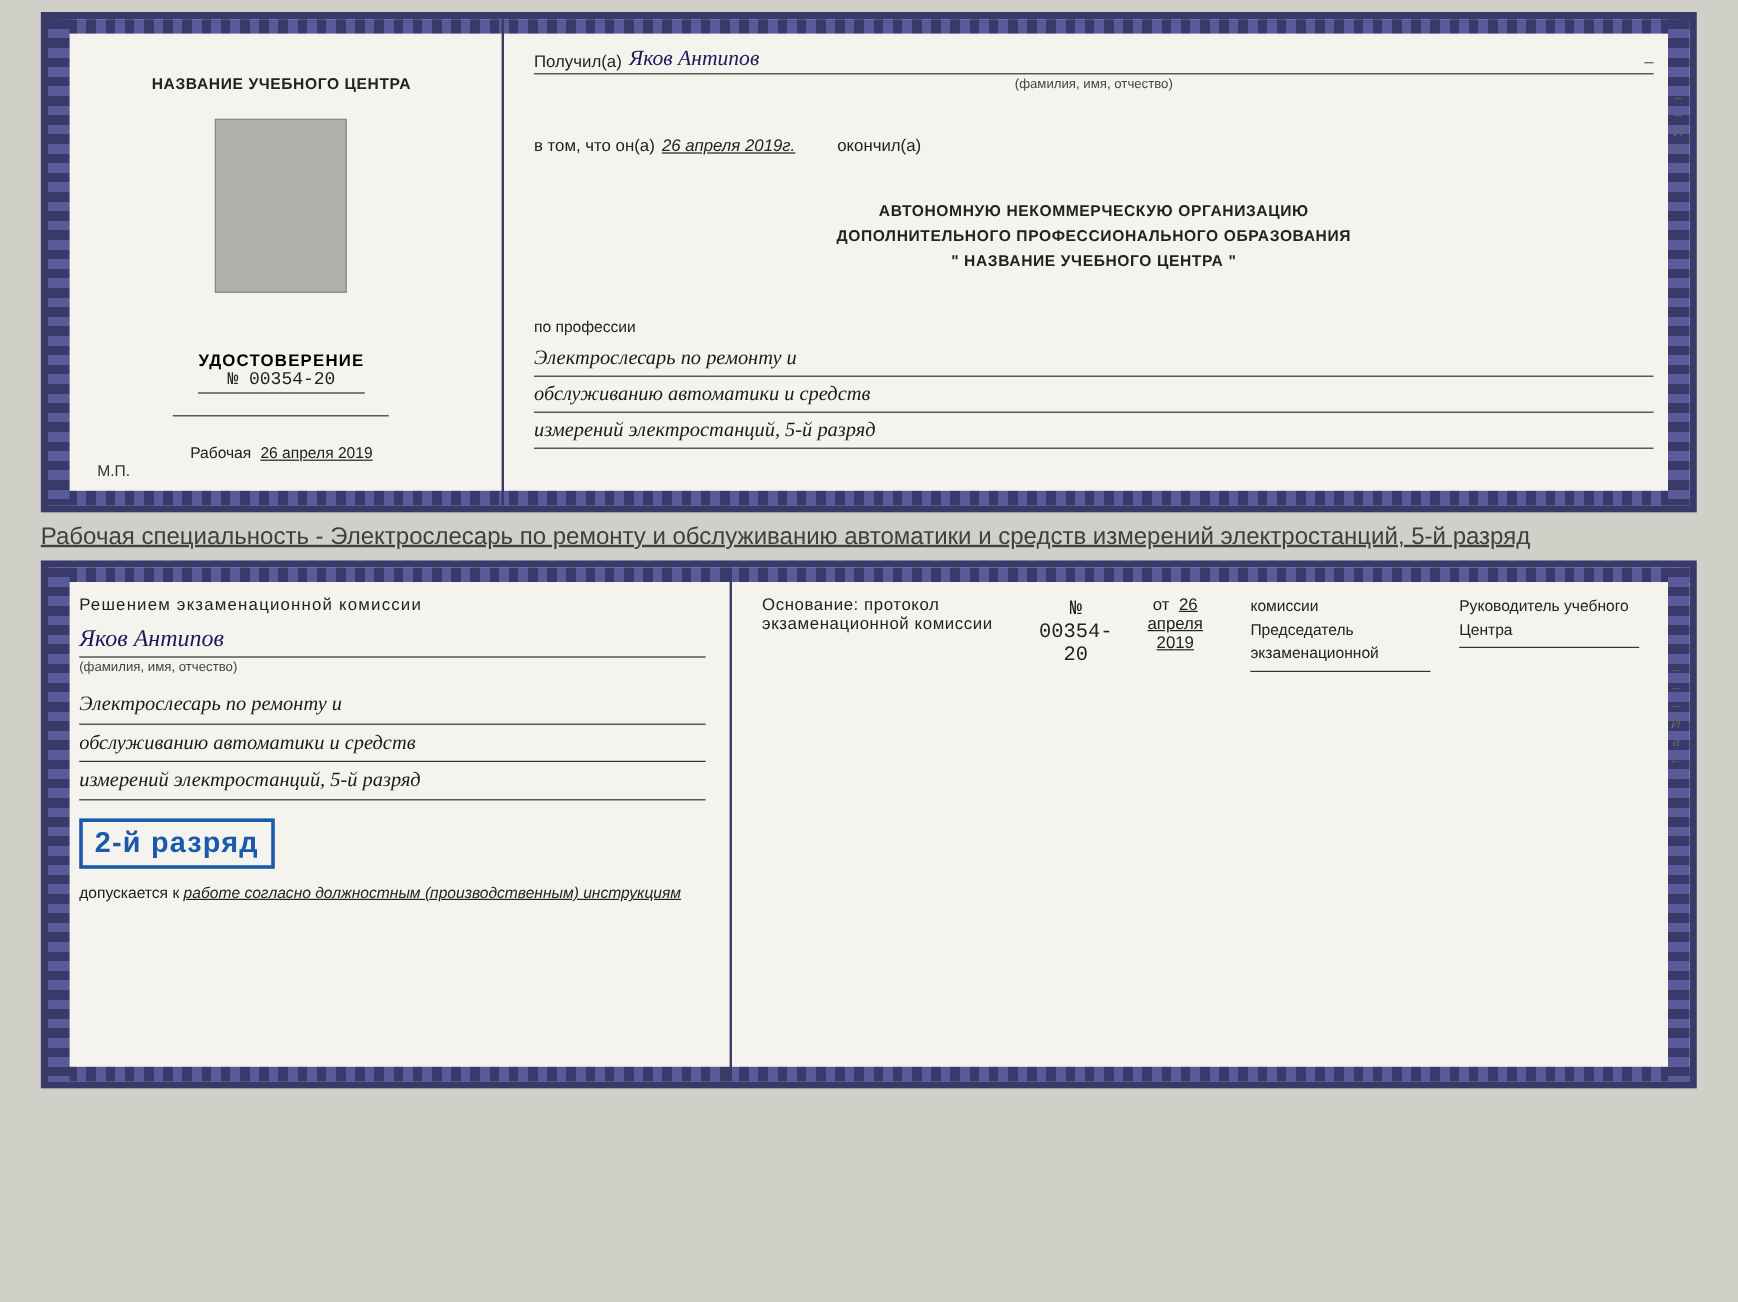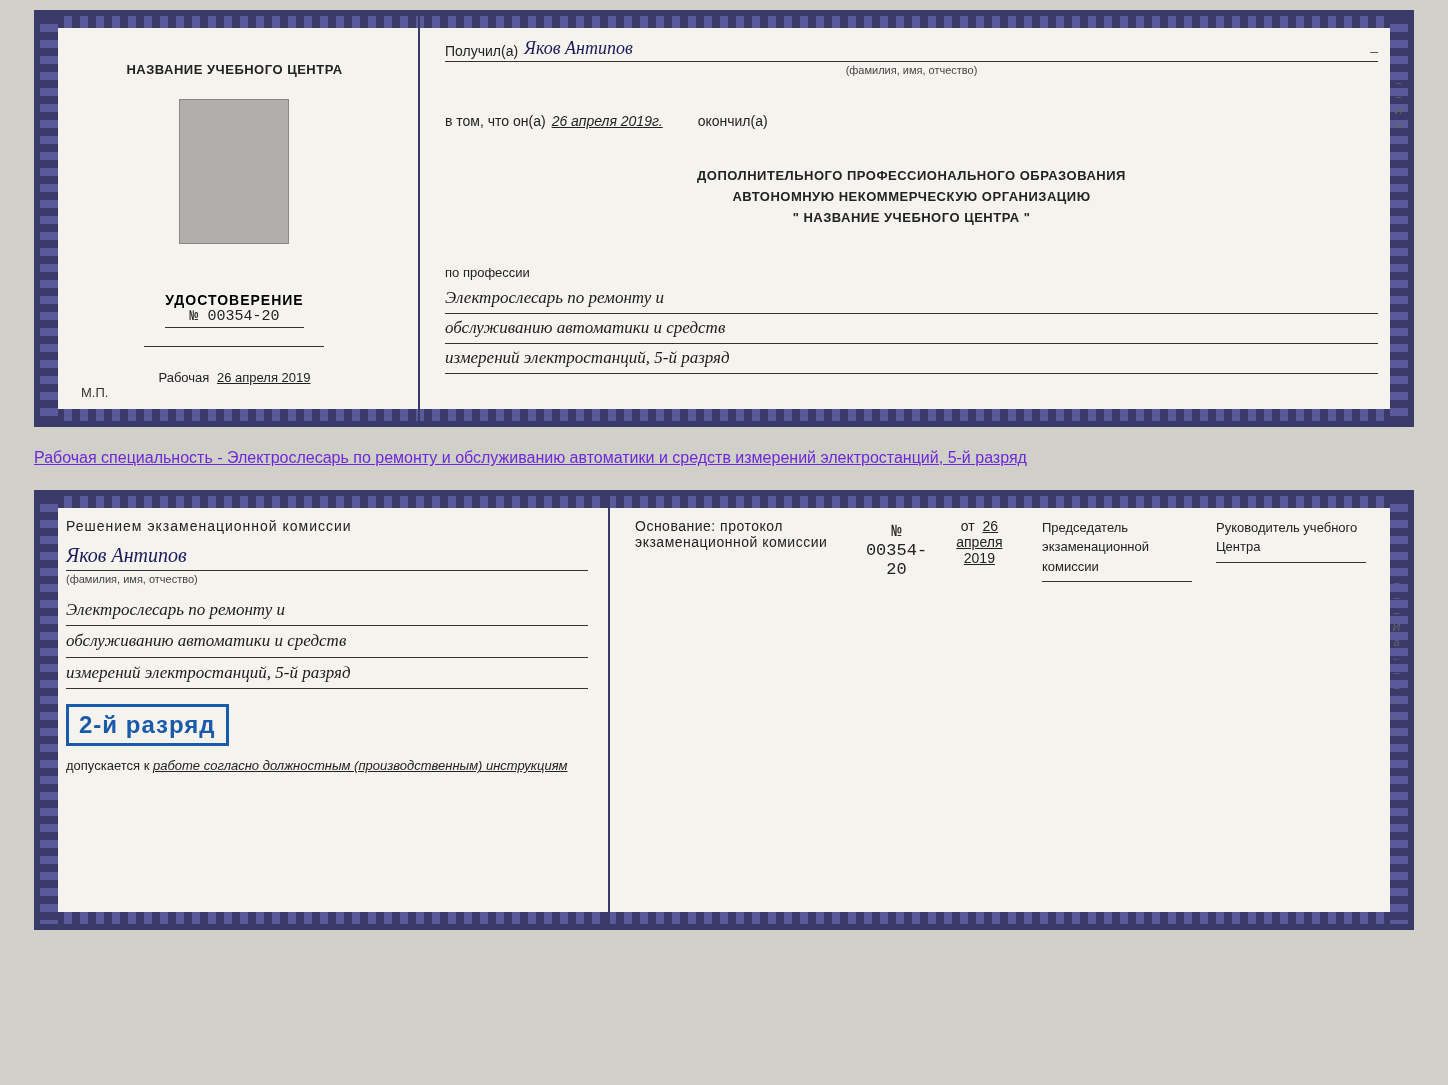--- a/index.html
+++ b/index.html
@@ -193,23 +193,23 @@
       font-style: italic;
       font-size: 17px;
       color: #1a1a1a;
       line-height: 1.7;
       border-bottom: 1px solid #333;
     }
 
     
     .separator-text {
       width: 1380px;
-      padding: 20px 0;
-      font-size: 16px;
-      color: #6d28d9;
+      padding: 6px 0;
+      font-size: 20px;
+      color: #404040;
       background: transparent;
       text-decoration: underline;
       line-height: 1.4;
     }
 
     
     .diploma-card-bottom {
       background: #f5f3ee;
       border: 6px solid #3a3a6a;
       display: flex;
@@ -376,22 +376,22 @@
         <div class="fio-sub">(фамилия, имя, отчество)</div>
       </div>
 
       <div style="display:flex;align-items:flex-end;gap:6px;">
         <span style="font-size:14px;color:#222;">в том, что он(а)</span>
         <span class="date-underline">26 апреля 2019г.</span>
         <span style="font-size:14px;color:#222;">окончил(а)</span>
       </div>
 
       <div class="org-block">
+        <div>АВТОНОМНУЮ НЕКОММЕРЧЕСКУЮ ОРГАНИЗАЦИЮ</div>
         <div>ДОПОЛНИТЕЛЬНОГО ПРОФЕССИОНАЛЬНОГО ОБРАЗОВАНИЯ</div>
-        <div>АВТОНОМНУЮ НЕКОММЕРЧЕСКУЮ ОРГАНИЗАЦИЮ</div>
         <div>"  НАЗВАНИЕ УЧЕБНОГО ЦЕНТРА  "</div>
       </div>
 
       <div>
         <div class="po-professii">по профессии</div>
         <div style="margin-top:4px;">
           <div class="specialty-cursive">Электрослесарь по ремонту и</div>
           <div class="specialty-cursive">обслуживанию автоматики и средств</div>
           <div class="specialty-cursive">измерений электростанций, 5-й разряд</div>
         </div>
@@ -447,22 +447,22 @@
       <div class="protocol-number">№ 00354-20</div>
 
       <div class="ot-date">
         <span>от</span>
         <span style="margin-left:4px;text-decoration:underline;">26 апреля 2019</span>
       </div>
 
       <div style="flex:1;"></div>
 
       <div class="predsedatel-block">
+        <div>комиссии</div>
         <div>Председатель экзаменационной</div>
-        <div>комиссии</div>
         <div class="signature-line"></div>
       </div>
 
       <div style="height:20px;"></div>
 
       <div class="rukovoditel-block">
         <div>Руководитель учебного</div>
         <div>Центра</div>
         <div class="signature-line"></div>
       </div>

